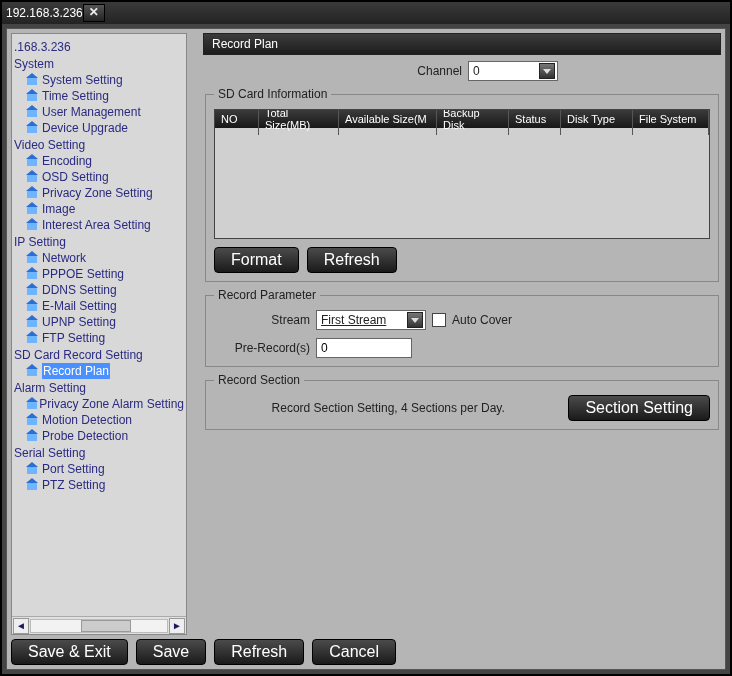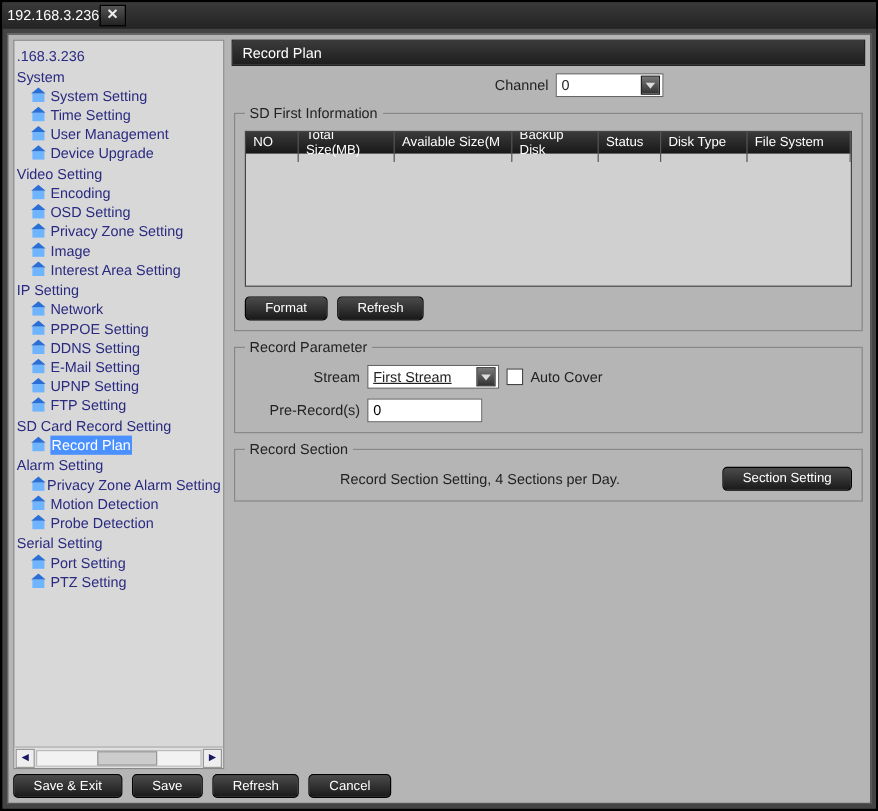--- a/index.html
+++ b/index.html
@@ -16,21 +16,21 @@
   .close-btn {
     width:22px; height:18px; background:linear-gradient(#555,#222);
     border:1px solid #000; color:#eee; font-size:12px; line-height:14px;
     text-align:center; font-weight:bold; cursor:pointer;
   }
   .client {
     flex:1; background:#b5b5b5; margin:4px; border:1px solid #555;
     display:flex; flex-direction:column; padding:4px;
   }
   .main {
-    flex:1; display:flex; gap:6px; min-height:0;
+    flex:1; display:flex; gap:16px; min-height:0;
   }
   .sidebar {
     width:176px; background:#d8d8d8; border:1px solid #888;
     overflow:hidden; position:relative; font-size:12px; color:#1a1a60;
   }
   .tree { padding:4px 2px 4px 2px; line-height:16px; overflow:hidden;}
   .group { color:#2a2a80; margin-top:1px; white-space:nowrap;}
   .item { white-space:nowrap; padding-left:12px; display:flex; align-items:center; gap:4px; cursor:pointer;}
   .item.selected span.txt { background:#4a90ff; color:#fff; padding:0 1px;}
   .item .txt{ color:#2a2a80;}
@@ -75,21 +75,21 @@
   .thead{
     display:flex; background:linear-gradient(#3a3a3a,#181818); color:#fff;
     font-size:11px; height:18px; align-items:center;
   }
   .thead div{ padding:16px 6px; border-right:1px solid #555; height:100%; display:flex; align-items:center; overflow:hidden;}
   .c-no{width:44px;} .c-ts{width:80px;} .c-av{width:98px;} .c-bd{width:72px;}
   .c-st{width:52px;} .c-dt{width:72px;} .c-fs{flex:1;}
   
   .btn{
     display:inline-block; background:linear-gradient(#4b4b4b,#1a1a1a);
-    color:#fff; font-size:11px; border:1px solid #000; border-radius:4px;
+    color:#fff; font-size:16px; border:1px solid #000; border-radius:4px;
     padding:3px 16px; cursor:pointer;
   }
   .checkbox{ width:14px;height:14px;border:1px solid #444;background:#fff;display:inline-block;}
   input.text{
     height:20px;border:1px solid #666;background:#fff;font-size:12px;padding:1px 4px;width:96px;
   }
   .footer{ display:flex; gap:8px; padding-top:4px;}
 </style>
 </head>
 <body>
@@ -209,21 +209,21 @@
         <div class="heading">Record Plan</div>
         <div class="row" style="justify-content:center;">
           <label>Channel</label>
           <div class="select" style="min-width:90px;">
             <span>0</span>
             <span class="caret"></span>
           </div>
         </div>
 
         <fieldset>
-          <legend>SD First Information</legend>
+          <legend>SD Card Information</legend>
           <div class="table">
             <div class="thead">
               <div class="c-no">NO</div>
               <div class="c-ts">Total Size(MB)</div>
               <div class="c-av">Available Size(M</div>
               <div class="c-bd">Backup Disk</div>
               <div class="c-st">Status</div>
               <div class="c-dt">Disk Type</div>
               <div class="c-fs">File System</div>
             </div>

